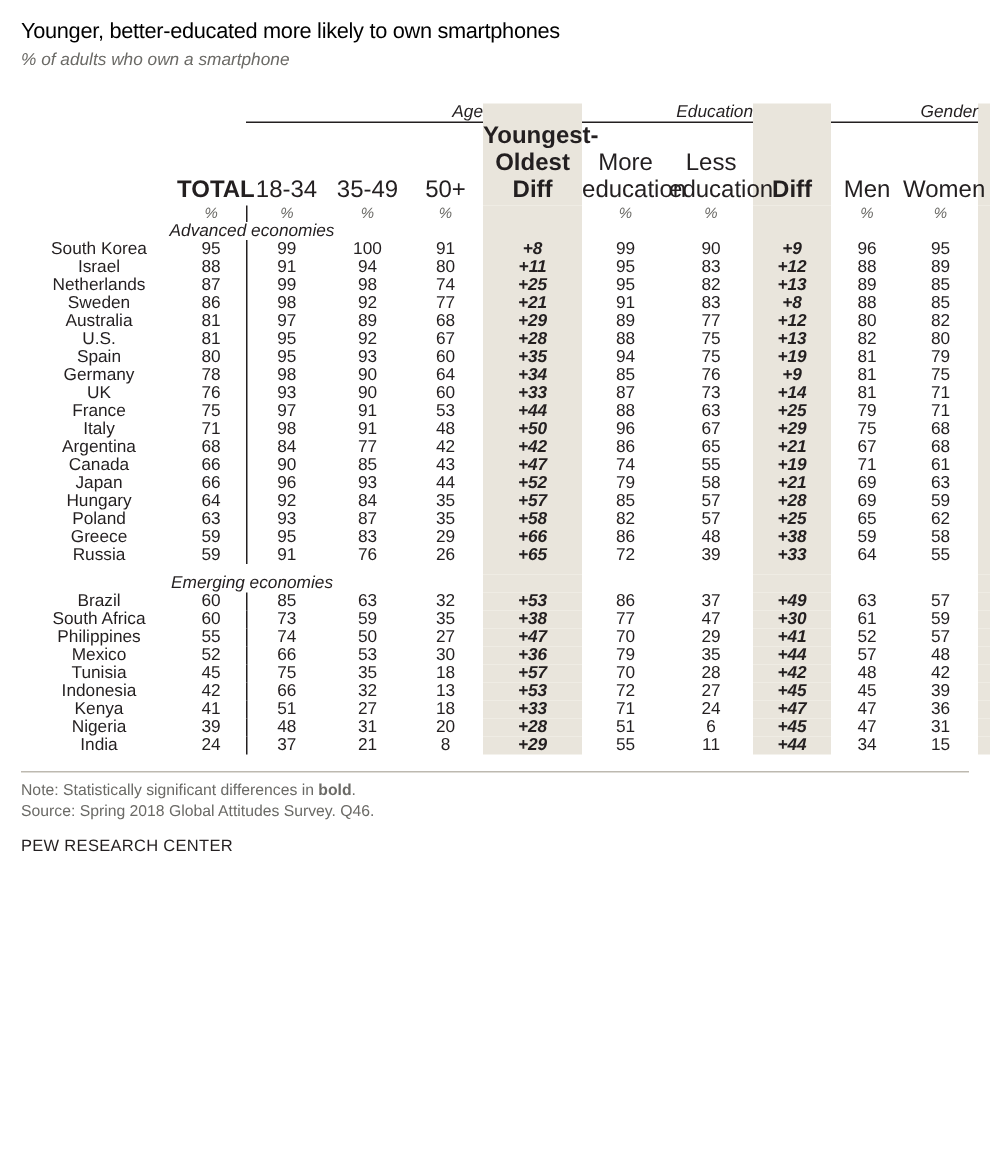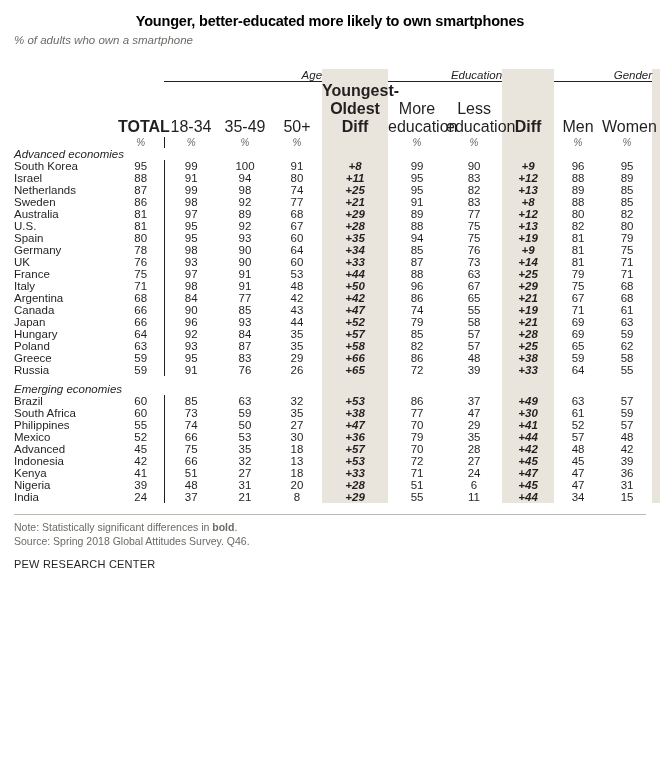--- a/index.html
+++ b/index.html
@@ -15,26 +15,25 @@
     position: relative;
     overflow: hidden;
   }
   .page {
     padding: 8px 14px 0 14px;
     box-sizing: border-box;
     width: 660px;
   }
   .title {
     font-size: 14.5px;
-    font-weight: bold;
+    font-weight: normal;
     color: #000000;
     line-height: 1.25;
     margin: 4px 0 4px 0;
     letter-spacing: -0.2px;
-    text-align: center;
   }
   .subtitle {
     font-size: 11.5px;
     font-style: italic;
     color: #6b6a66;
     margin: 0 0 23px 0;
   }
   table.chart {
     border-collapse: collapse;
     width: 632px;
@@ -87,24 +86,24 @@
     background: #e9e5dc;
   }
   .rule-under-group {
     border-bottom: 1px solid #231f20;
   }
   .section-label {
     font-size: 11.5px;
     font-style: italic;
     color: #231f20;
     padding: 5px 0 3px 0;
-    text-align: left;
+    text-align: center;
   }
   td.country {
-    text-align: left;
+    text-align: center;
     padding: 2.5px 0 2.5px 0;
     color: #231f20;
     font-size: 11.5px;
     white-space: nowrap;
   }
   td.num {
     text-align: center;
     padding: 2.5px 0;
     font-size: 11.5px;
     color: #231f20;
@@ -547,21 +546,21 @@
           <td class="num">30</td>
           <td class="diff shaded bold">+36</td>
           <td class="num">79</td>
           <td class="num">35</td>
           <td class="diff shaded bold">+44</td>
           <td class="num">57</td>
           <td class="num">48</td>
           <td class="diff shaded bold">+9</td>
         </tr>
         <tr>
-          <td class="country">Advanced</td>
+          <td class="country">Tunisia</td>
           <td class="num">45</td>
           <td class="num vline-left">75</td>
           <td class="num">35</td>
           <td class="num">18</td>
           <td class="diff shaded bold">+57</td>
           <td class="num">70</td>
           <td class="num">28</td>
           <td class="diff shaded bold">+42</td>
           <td class="num">48</td>
           <td class="num">42</td>

